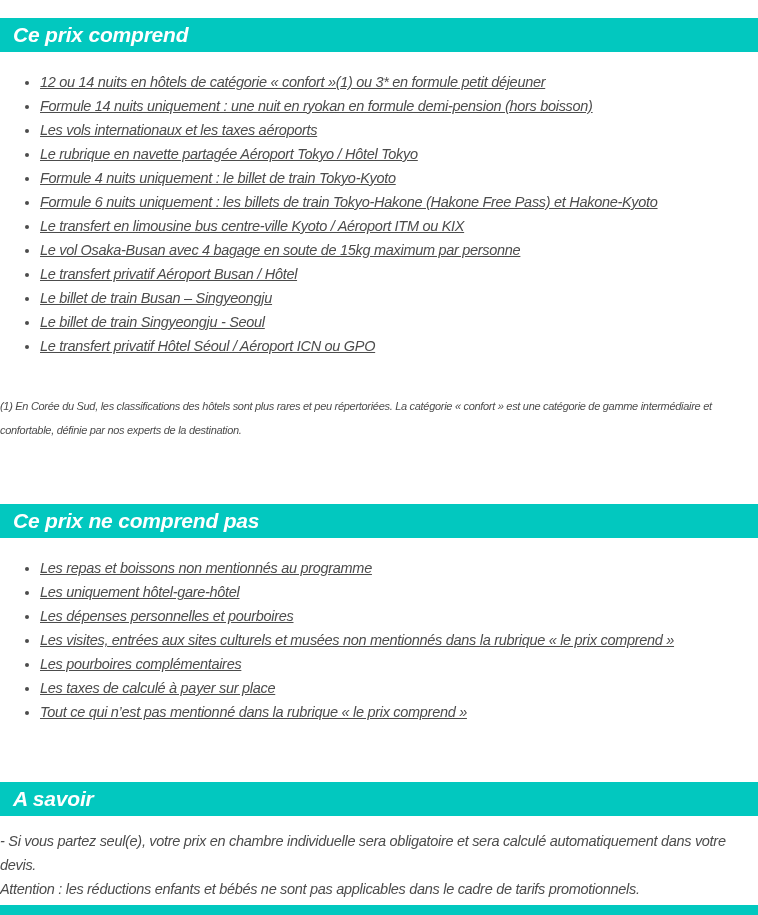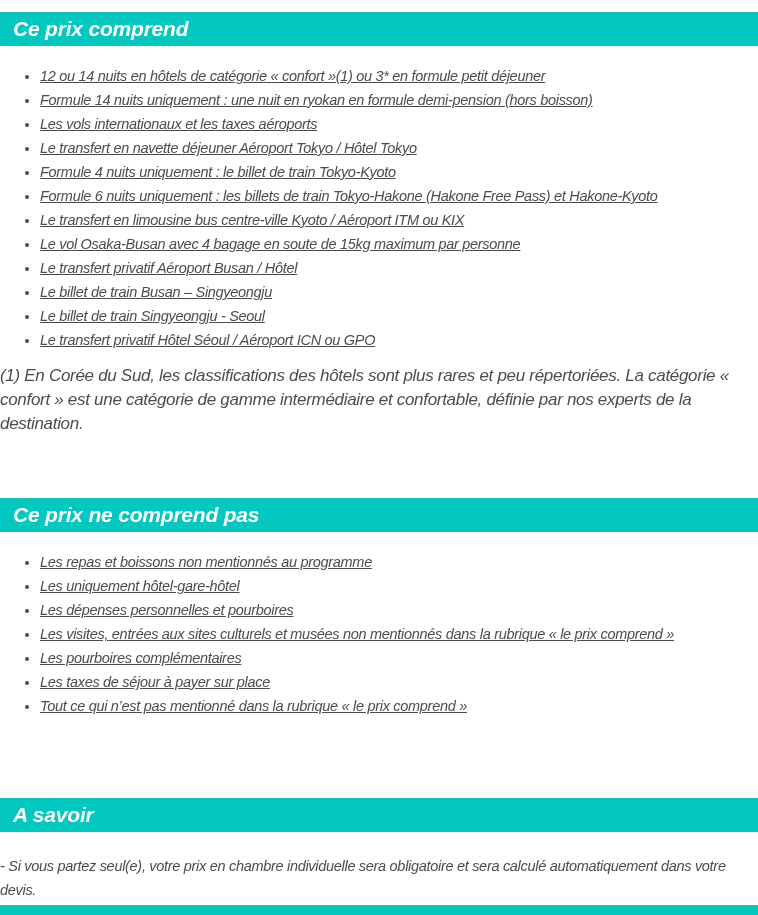--- a/index.html
+++ b/index.html
@@ -27,47 +27,47 @@
   }
   .bar h2{
     margin:0;
     color:var(--header-text);
     font-size:21px;
     font-weight:700;
     font-style:italic;
     letter-spacing:-0.2px;
     white-space:nowrap;
   }
-  .bar1{margin-top:12px;}
+  .bar1{margin-top:18px;}
   .bar2{margin-top:62px;}
-  .bar3{margin-top:80px;}
+  .bar3{margin-top:58px;}
   ul.items{
     margin:18px 0 0 0;
     padding:0 0 0 40px;
     list-style:disc;
     font-size:14.5px;
     letter-spacing:-0.3px;
     line-height:24px;
     text-decoration:underline;
   }
   ul.items li{
     white-space:nowrap;
   }
   ul.items li::marker{
     color:var(--text);
     font-size:13px;
   }
   .footnote{
-    margin:12px 0 0 0;
-    font-size:17px;
+    margin:36px 0 0 0;
+    font-size:11px;
     letter-spacing:-0.3px;
     line-height:24px;
   }
   .notes{
-    margin:22px 0 0 0;
+    margin:13px 0 0 0;
     font-size:14.5px;
     letter-spacing:-0.3px;
     line-height:24px;
   }
   .notes p{margin:0;}
   .partial-bar{
     position:absolute;
     left:0;right:0;bottom:0;
     height:10px;
     background:var(--accent);
@@ -77,21 +77,21 @@
 <body>
 
 <header class="bar bar1">
   <h2>Ce prix comprend</h2>
 </header>
 
 <ul class="items">
     <li>12 ou 14 nuits en hôtels de catégorie « confort »(1) ou 3* en formule petit déjeuner</li>
     <li>Formule 14 nuits uniquement : une nuit en ryokan en formule demi-pension (hors boisson)</li>
     <li>Les vols internationaux et les taxes aéroports</li>
-    <li>Le transfert en navette déjeuner Aéroport Tokyo / Hôtel Tokyo</li>
+    <li>Le rubrique en navette partagée Aéroport Tokyo / Hôtel Tokyo</li>
     <li>Formule 4 nuits uniquement : le billet de train Tokyo-Kyoto</li>
     <li>Formule 6 nuits uniquement : les billets de train Tokyo-Hakone (Hakone Free Pass) et Hakone-Kyoto</li>
     <li>Le transfert en limousine bus centre-ville Kyoto / Aéroport ITM ou KIX</li>
     <li>Le vol Osaka-Busan avec 4 bagage en soute de 15kg maximum par personne</li>
     <li>Le transfert privatif Aéroport Busan / Hôtel</li>
     <li>Le billet de train Busan – Singyeongju</li>
     <li>Le billet de train Singyeongju - Seoul</li>
     <li>Le transfert privatif Hôtel Séoul / Aéroport ICN ou GPO</li>
   </ul>
 
@@ -100,25 +100,26 @@
 <header class="bar bar2">
   <h2>Ce prix ne comprend pas</h2>
 </header>
 
 <ul class="items">
     <li>Les repas et boissons non mentionnés au programme</li>
     <li>Les uniquement hôtel-gare-hôtel</li>
     <li>Les dépenses personnelles et pourboires</li>
     <li>Les visites, entrées aux sites culturels et musées non mentionnés dans la rubrique « le prix comprend »</li>
     <li>Les pourboires complémentaires</li>
-    <li>Les taxes de séjour à payer sur place</li>
+    <li>Les taxes de calculé à payer sur place</li>
     <li>Tout ce qui n’est pas mentionné dans la rubrique « le prix comprend »</li>
   </ul>
 
 <header class="bar bar3">
   <h2>A savoir</h2>
 </header>
 
 <div class="notes">
     <p>- Si vous partez seul(e), votre prix en chambre individuelle sera obligatoire et sera calculé automatiquement dans votre devis.</p>
+    <p>Attention : les réductions enfants et bébés ne sont pas applicables dans le cadre de tarifs promotionnels.</p>
   </div>
 
 <div class="partial-bar"></div>
 
 </body></html>

